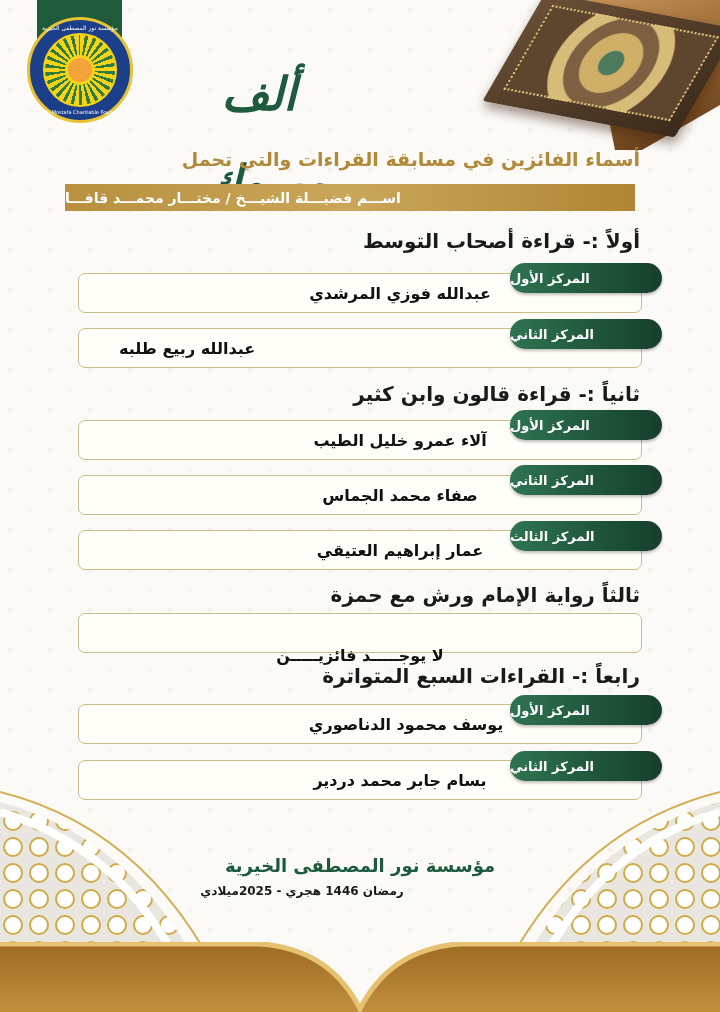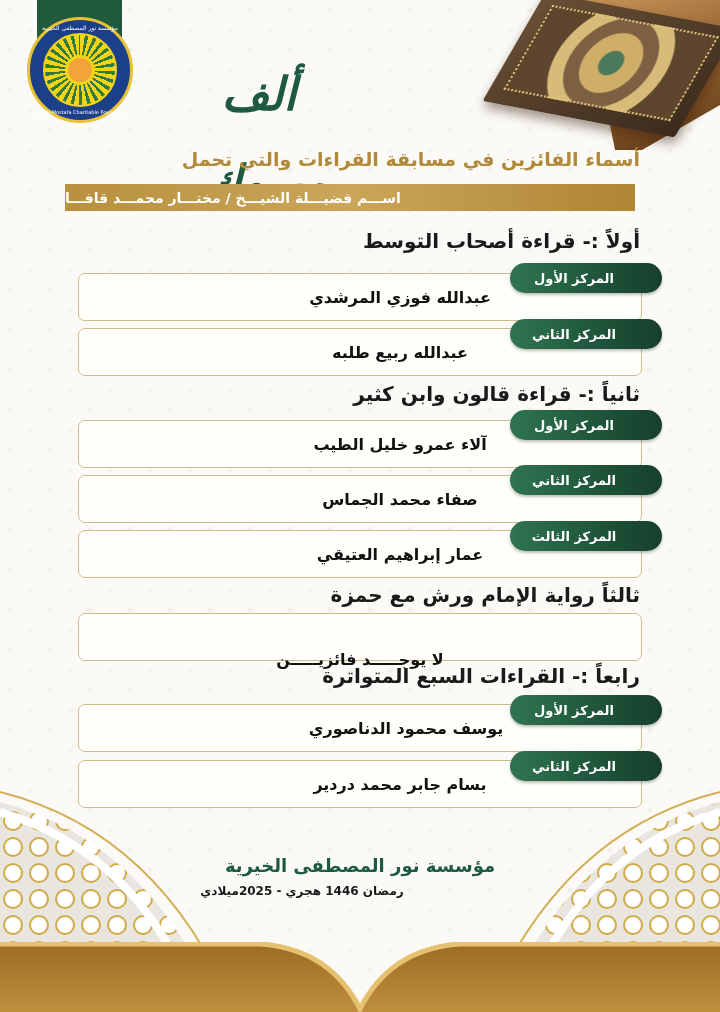--- a/index.html
+++ b/index.html
@@ -88,38 +88,38 @@
     color: #fff; font-weight: bold; font-size: 14px;
   }
 
   .section-title {
     position: absolute; right: 80px; direction: rtl; text-align: right;
     font-weight: bold; font-size: 20px; color: #1a1a1a;
     white-space: nowrap;
   }
 
   .entry-box {
-    position: absolute; left: 78px; width: 564px; height: 48px;
+    position: absolute; left: 78px; width: 564px; height: 40px;
     background: #fffef9;
     border: 1.5px solid #c9bd8c;
     border-radius: 7px;
     display: flex; align-items: center; justify-content: center;
     direction: rtl;
     font-weight: bold; font-size: 16px; color: #111;
   }
   .entry-box .name { position: relative; left: 40px; }
   .entry-box.center .name { left: 0; margin-top: 44px; }
 
   .rank-badge {
     position: absolute; left: 510px; width: 152px; height: 30px;
     border-radius: 15px 0 15px 15px;
     border-top-right-radius: 15px;
     background: linear-gradient(90deg, #2f7452, #1c4f36 70%, #173f2c);
     color: #fff; font-weight: bold; font-size: 13px;
-    display: flex; align-items: center; justify-content: center;
+    display: flex; align-items: center; justify-content: flex-end;
     padding-right: 24px; direction: rtl;
     box-shadow: 0 2px 3px rgba(0,0,0,0.25);
   }
 
   
   .arch-left, .arch-right {
     position: absolute; bottom: 0; width: 360px; height: 230px;
   }
   .arch-left { left: 0; }
   .arch-right { right: 0; }
@@ -163,21 +163,21 @@
 </div>
 
 <div class="section-title" style="top:229px;">أولاً :- قراءة أصحاب التوسط</div>
 <div class="entry-box" style="top:273px;">
   <span class="name">عبدالله فوزي المرشدي</span>
 </div>
 <div class="rank-badge" style="top:263px;">
   <span>المركز الأول</span>
 </div>
 
-<div class="entry-box" style="top:328px;">
+<div class="entry-box" style="top:328px;justify-content:flex-end;">
   <span class="name">عبدالله ربيع طلبه</span>
 </div>
 <div class="rank-badge" style="top:319px;">
   <span>المركز الثاني</span>
 </div>
 
 <div class="section-title" style="top:382px;">ثانياً :- قراءة قالون وابن كثير</div>
 <div class="entry-box" style="top:420px;">
   <span class="name">آلاء عمرو خليل الطيب</span>
 </div>

